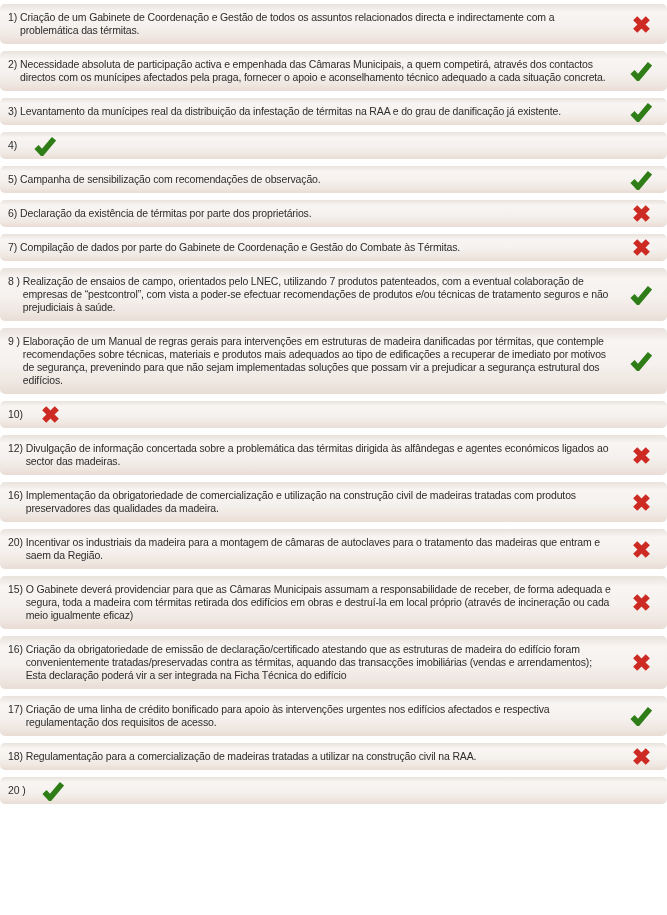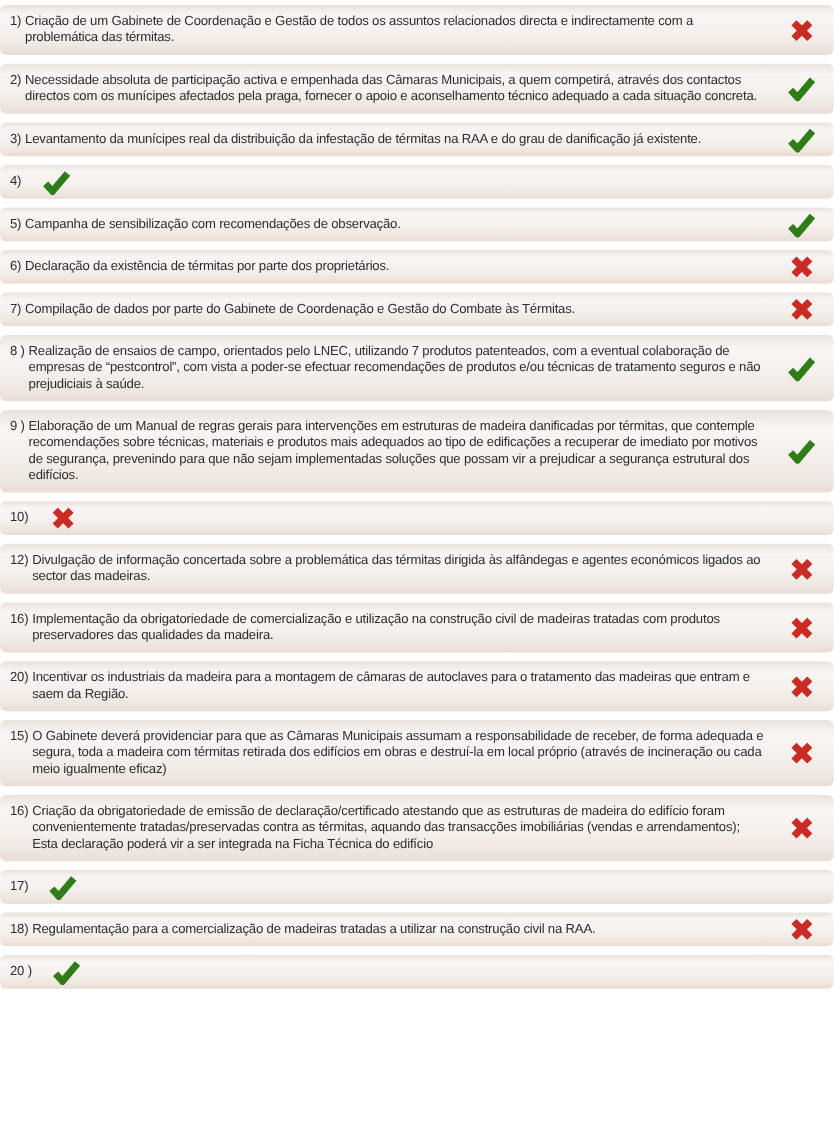--- a/index.html
+++ b/index.html
@@ -202,20 +202,21 @@
     <span class="txt">Criação da obrigatoriedade de emissão de declaração/certificado atestando que as estruturas de madeira do edifício foram convenientemente tratadas/preservadas contra as térmitas, aquando das transacções imobiliárias (vendas e arrendamentos); Esta declaração poderá vir a ser integrada na Ficha Técnica do edifício</span>
     <span class="status">
   <svg width="19" height="19" viewBox="0 0 19 19" aria-hidden="true">
     <path class="icon-path" d="M3.2 3.2 L15.8 15.8 M15.8 3.2 L3.2 15.8" fill="none" stroke="#cc2a22" stroke-width="5.8" stroke-linecap="butt"></path>
   </svg>
 </span>
   </div>
 
   <div class="row">
     <span class="num">17)</span>
+    <span class="txt">Criação de uma linha de crédito bonificado para apoio às intervenções urgentes nos edifícios afectados e respectiva regulamentação dos requisitos de acesso.</span>
     <span class="status">
   <svg width="23" height="20" viewBox="0 0 23 20" aria-hidden="true">
     <path class="icon-path" d="M2.5 11 L8 17 L20 2.8" fill="none" stroke="#2f7d17" stroke-width="5.6" stroke-linecap="butt" stroke-linejoin="miter"></path>
   </svg>
 </span>
   </div>
 
   <div class="row">
     <span class="num">18)</span>
     <span class="txt">Regulamentação para a comercialização de madeiras tratadas a utilizar na construção civil na RAA.</span>

